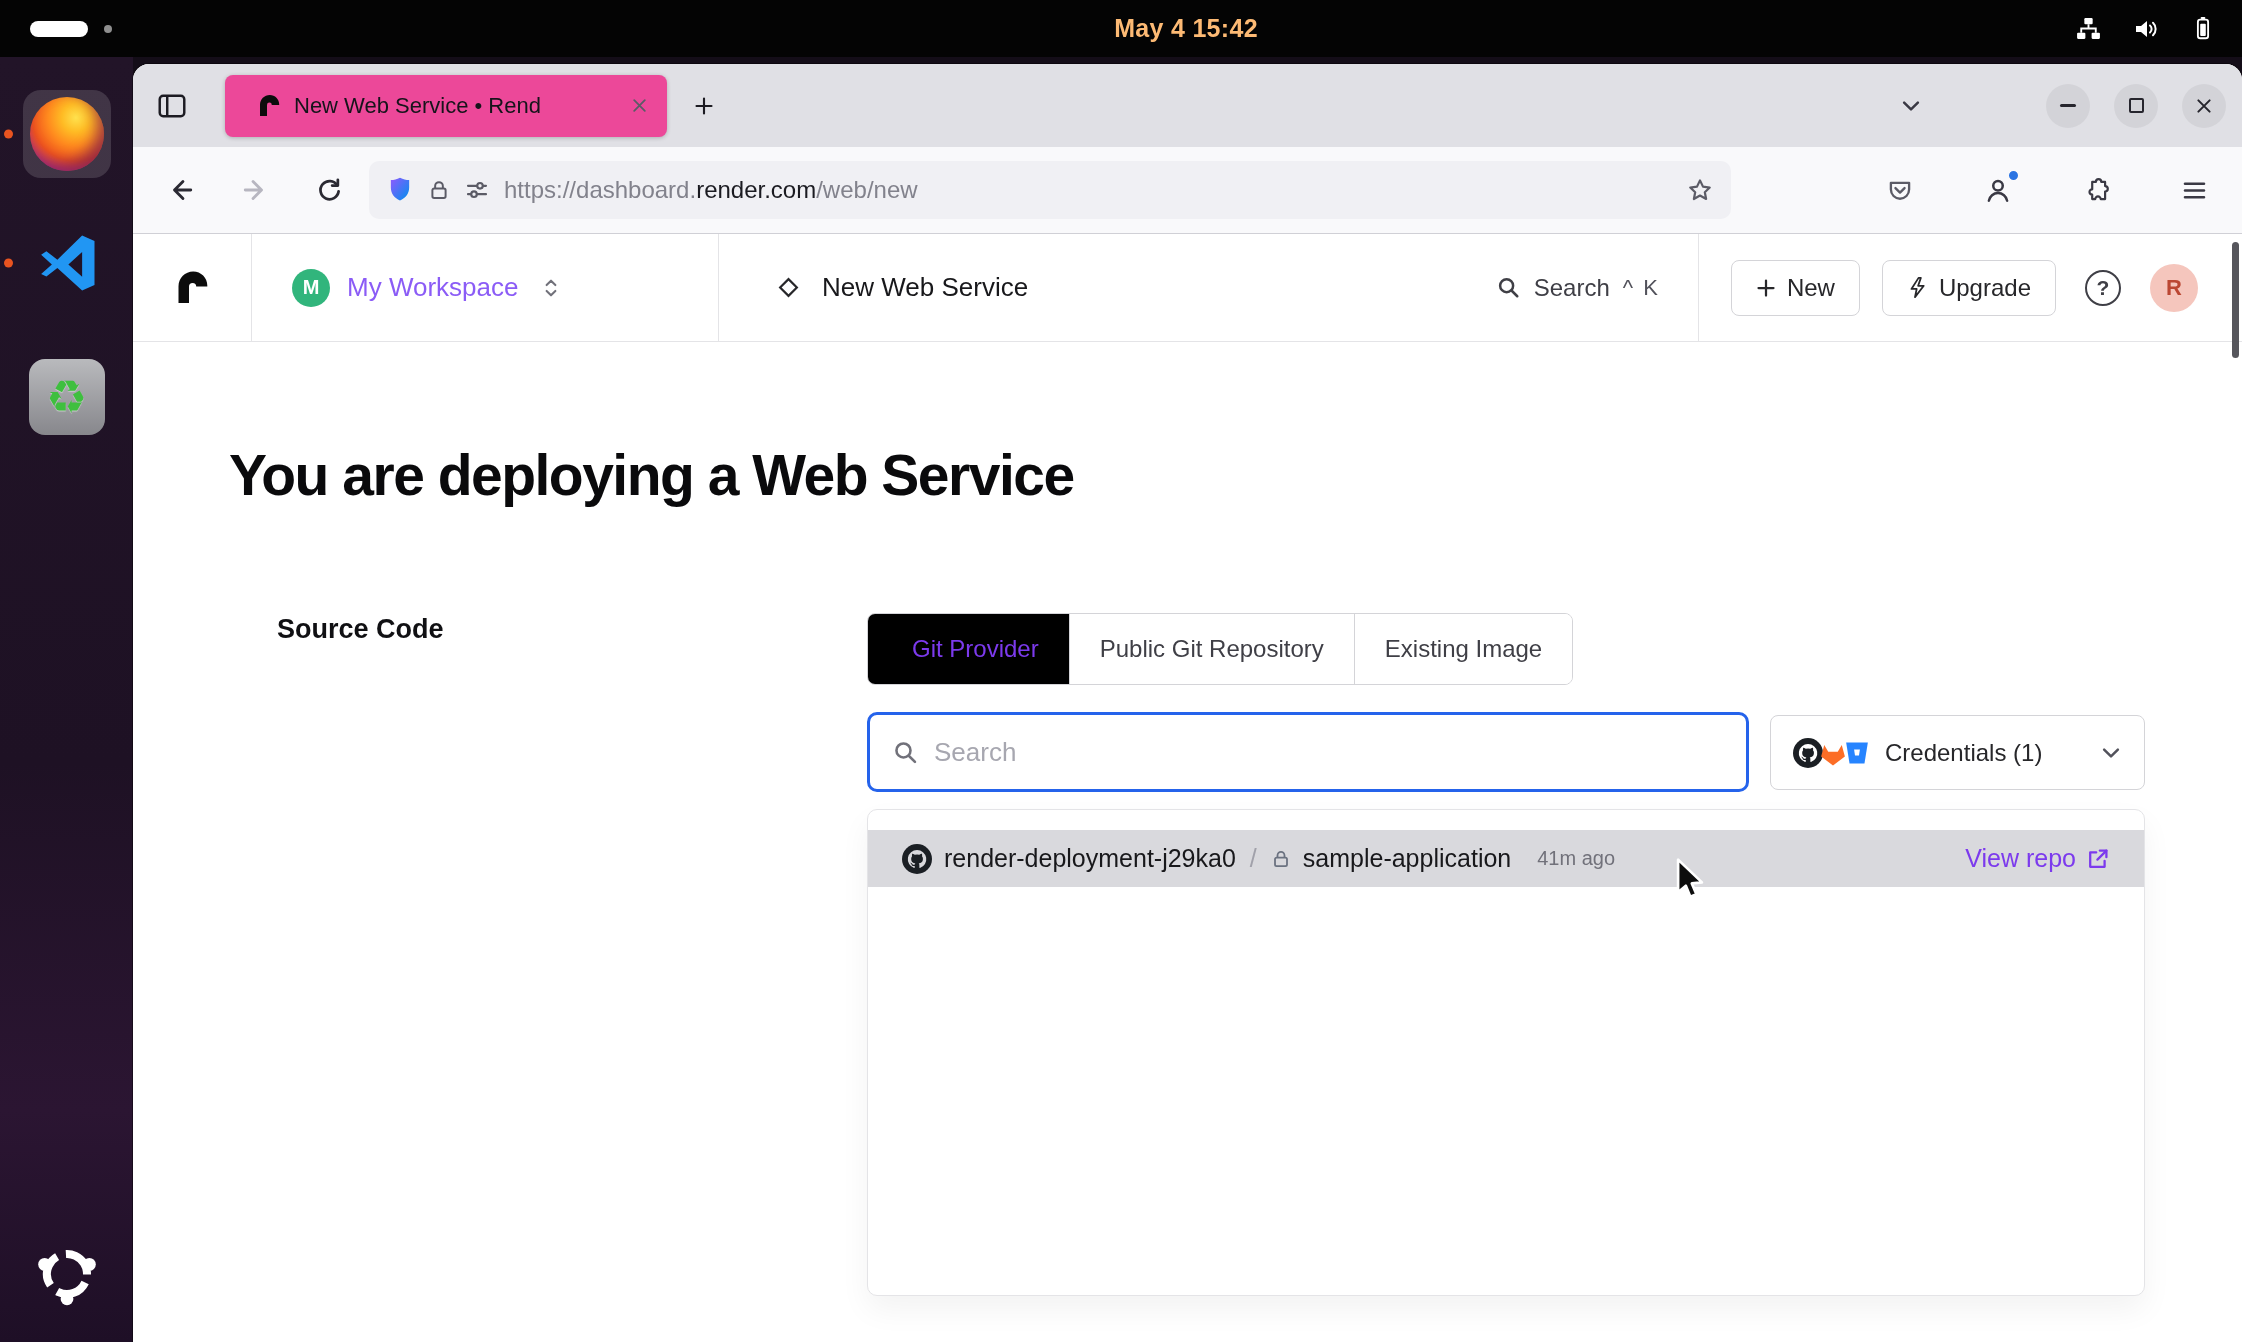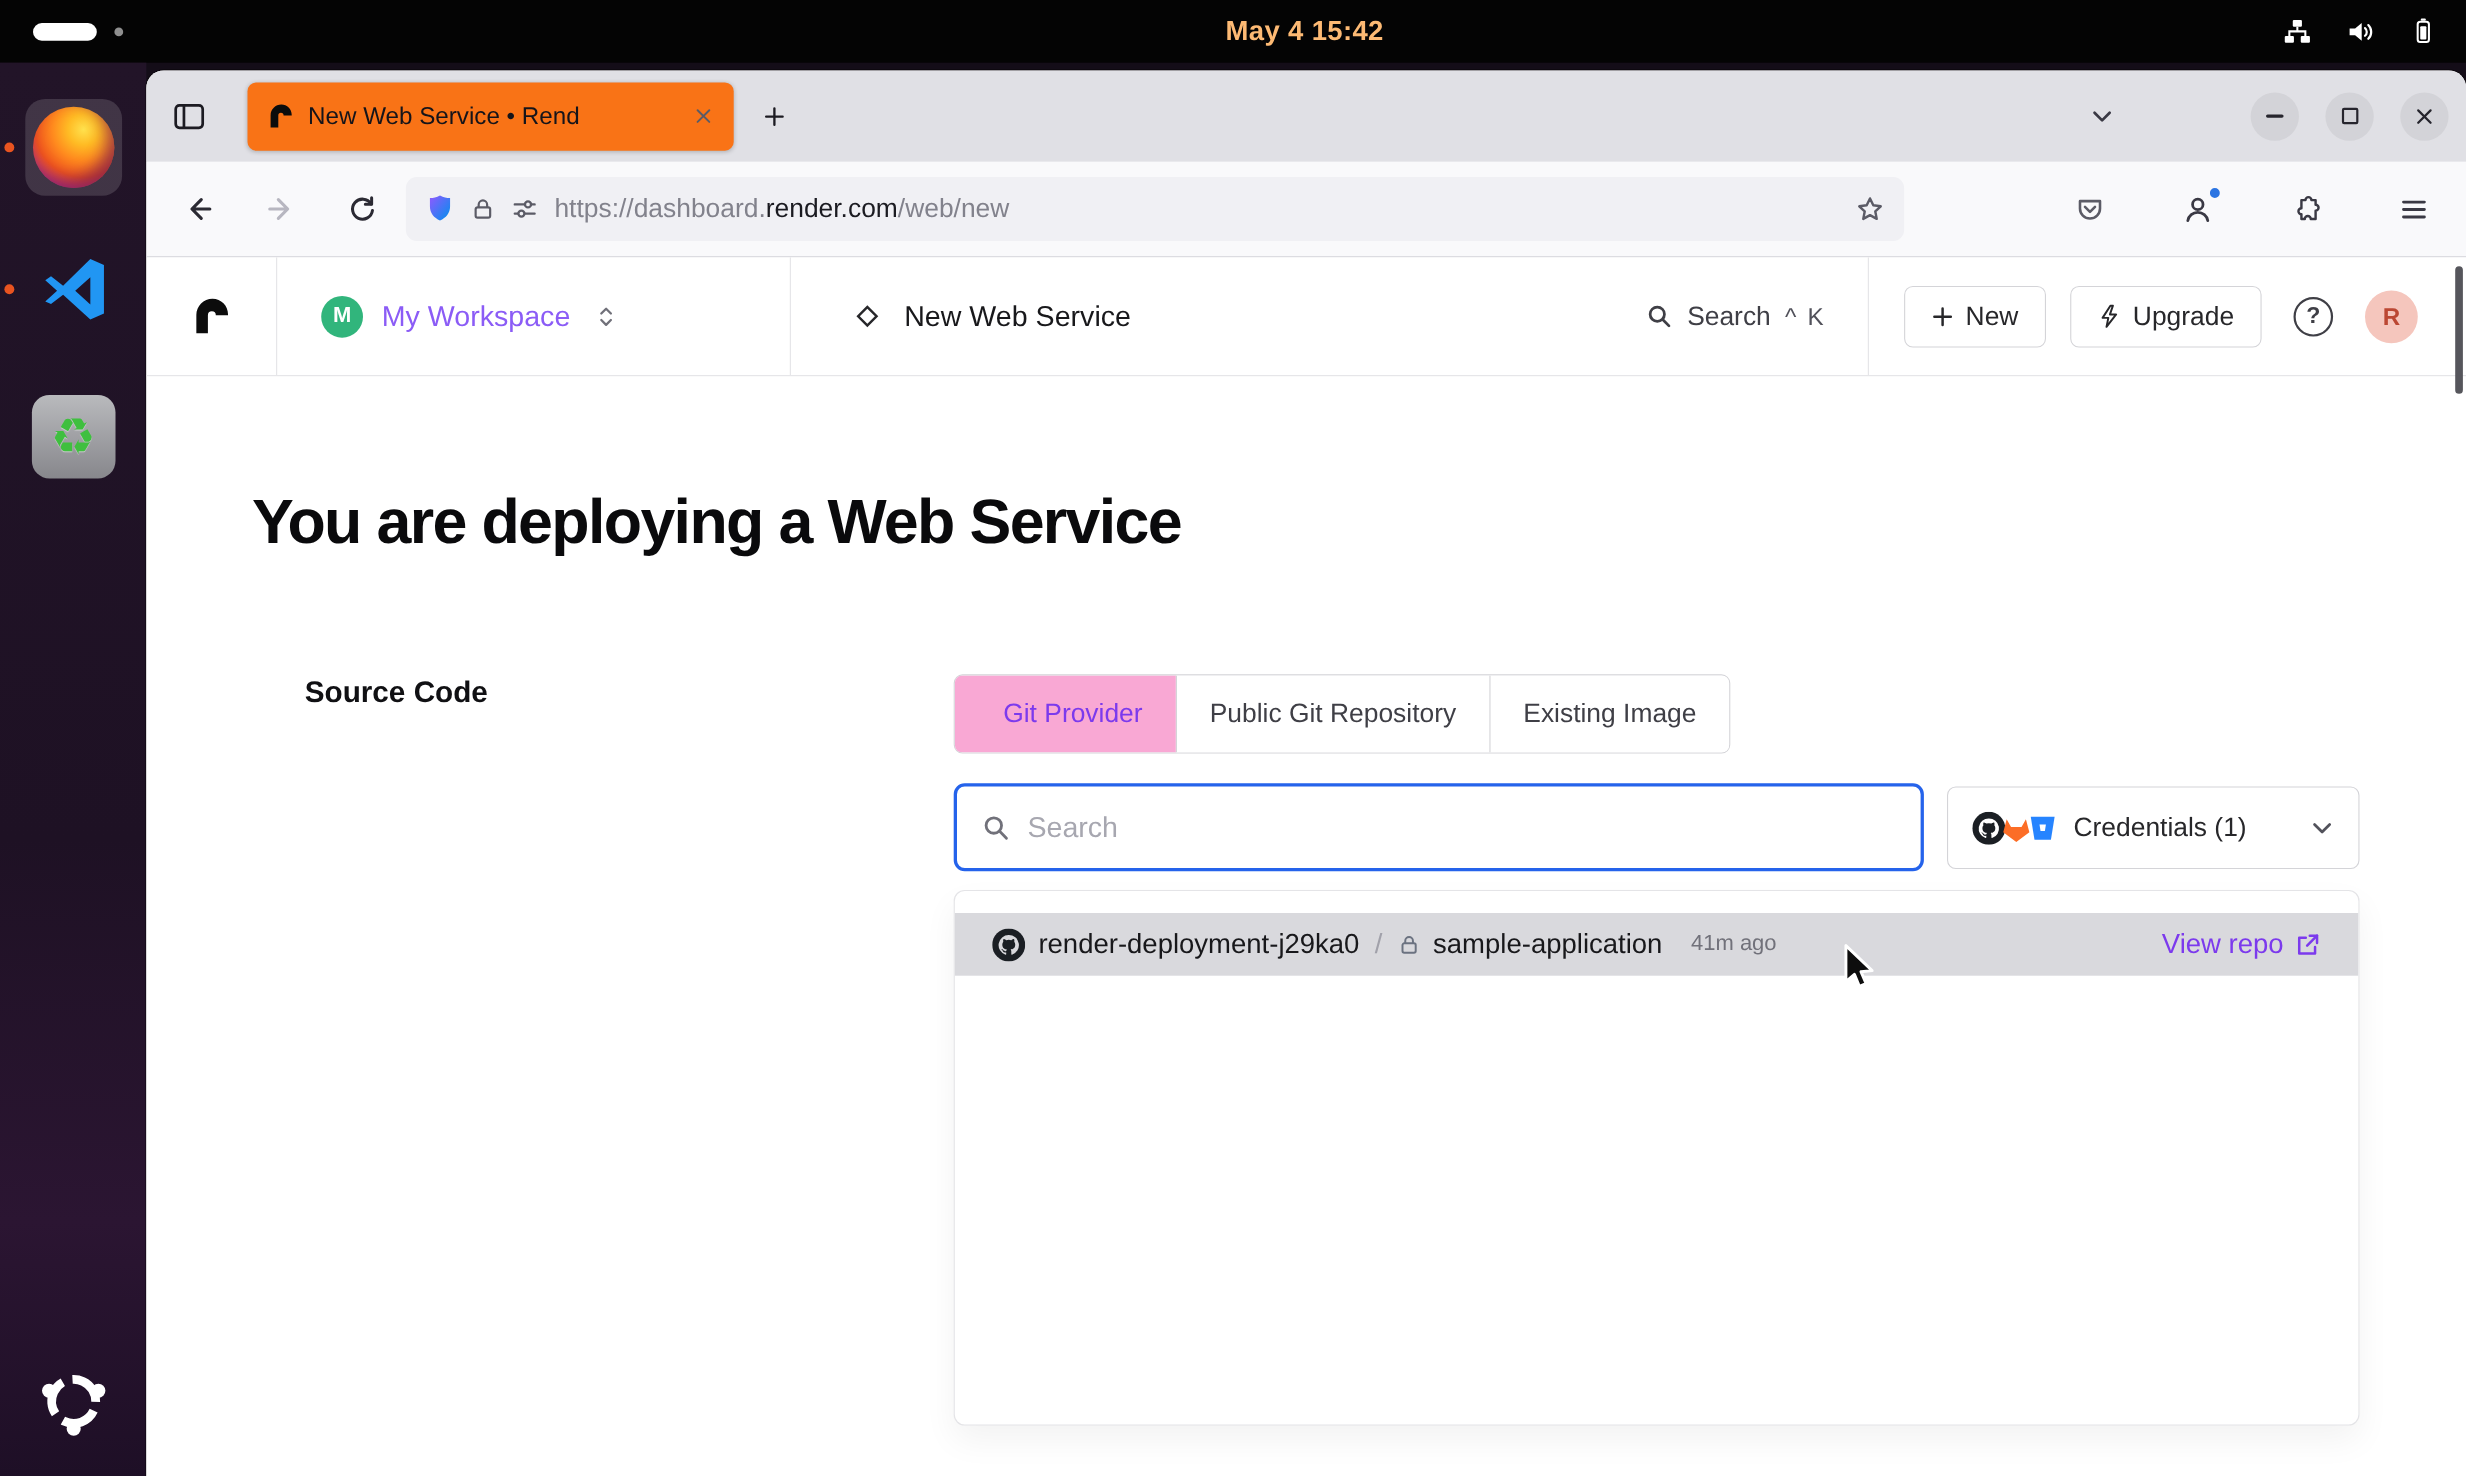--- a/index.html
+++ b/index.html
@@ -32,22 +32,22 @@
     display:flex; align-items:center; justify-content:center; font-size:46px; color:#3fbf3f; text-shadow:0 1px 1px rgba(255,255,255,.5); }
 
   
   .window { position:absolute; left:133px; top:64px; width:2109px; height:1278px; background:#fff;
     border-radius:16px 16px 0 0; overflow:hidden; box-shadow:0 0 0 1px rgba(0,0,0,.4); }
 
   
   .tabstrip { position:relative; height:83px; background:#e0e0e5; display:flex; align-items:center; }
   .tool-btn { width:46px; height:46px; border-radius:8px; display:flex; align-items:center; justify-content:center; color:#1c1b22; flex:0 0 auto; }
   .fxview { margin-left:16px; }
-  .tab { margin-left:30px; width:442px; height:62px; background:#f97316; border-radius:8px; box-shadow:0 1px 4px rgba(0,0,0,.22);
-    display:flex; align-items:center; gap:13px; padding:0 12px 0 18px; flex:0 0 auto; }
+  .tab { margin-left:30px; width:442px; height:62px; background:#ec4899; border-radius:8px; box-shadow:0 1px 4px rgba(0,0,0,.22);
+    display:flex; align-items:center; gap:13px; padding:0 12px 0 32px; flex:0 0 auto; }
   .tab-title { flex:1; font-size:22px; color:#15141a; white-space:nowrap; overflow:hidden;
     -webkit-mask-image:linear-gradient(90deg,#000 86%,transparent); mask-image:linear-gradient(90deg,#000 86%,transparent); }
   .tab-close { width:32px; height:32px; border-radius:6px; display:flex; align-items:center; justify-content:center; color:#5b5b66; flex:0 0 auto; }
   .newtab { margin-left:14px; }
   .strip-right { margin-left:auto; display:flex; align-items:center; padding-right:16px; }
   .alltabs { color:#3a3944; }
   .winctl { width:44px; height:44px; border-radius:50%; background:#d3d3d8; display:flex; align-items:center; justify-content:center; color:#26252d; }
   .winctl.min { margin-left:112px; }
   .winctl + .winctl { margin-left:24px; }
   .min-bar { width:16px; height:2.5px; background:#26252d; border-radius:2px; }
@@ -89,21 +89,21 @@
   .user-avatar { width:48px; height:48px; border-radius:50%; background:#f5c6bd; color:#bb4733; font-size:22px; font-weight:700;
     display:flex; align-items:center; justify-content:center; }
 
   .page-heading { position:absolute; left:96px; top:206px; font-size:57px; line-height:70px; font-weight:700; letter-spacing:-1.5px; color:#0a0a0c; }
   .source-label { position:absolute; left:96px; top:380px; font-size:27px; font-weight:700; color:#101013;margin-left:48px; }
 
   .seg-tabs { position:absolute; left:734px; top:379px; display:inline-flex; height:72px; border:1px solid #d4d4d8; border-radius:8px;
     background:#fff; overflow:hidden; }
   .seg { display:flex; align-items:center; padding:0 30px; font-size:24px; color:#3f3f46; border-left:1px solid #d4d4d8; background:#fff; }
   .seg:first-child { border-left:none; }
-  .seg.active { background:#f9a8d4; color:#7c3aed; font-weight:500;padding-left:44px; }
+  .seg.active { background:#000000; color:#7c3aed; font-weight:500;padding-left:44px; }
 
   .search-box { position:absolute; left:734px; top:478px; width:882px; height:80px; background:#fff;
     border:3px solid #2563eb; border-radius:10px; display:flex; align-items:center; gap:15px; padding:0 22px; }
   .search-box input { flex:1; border:none; outline:none; font-size:26px; color:#18181b; background:transparent; font-family:inherit; }
   .search-box input::placeholder { color:#a7a7b0; }
 
   .creds { position:absolute; left:1637px; top:481px; width:375px; height:75px; border:1px solid #d4d4d8; border-radius:8px; background:#fff;
     display:flex; align-items:center; padding:0 22px; gap:14px; }
   .cred-icons { display:flex; align-items:center; }
   .cred-icons > * + * { margin-left:-5px; }

